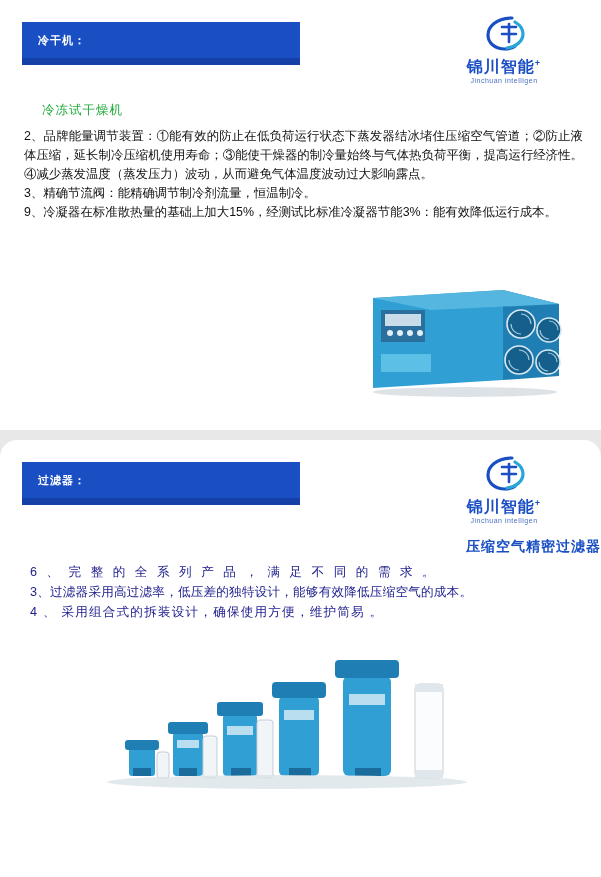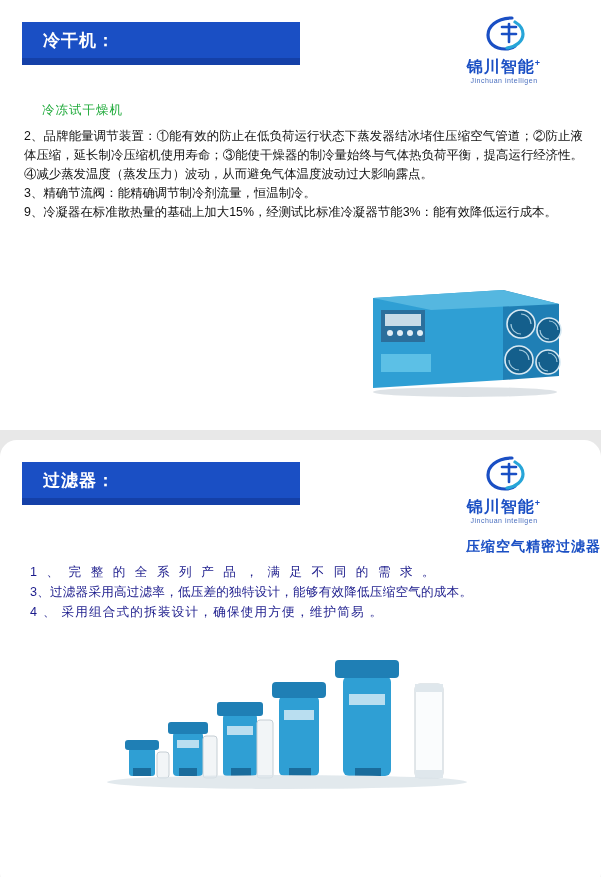--- a/index.html
+++ b/index.html
@@ -44,24 +44,24 @@
   .title-bar-inner {
     position: absolute;
     left: 0; top: 0;
     width: 278px; height: 36px;
     background: #1a4fc4;
     display: flex;
     align-items: center;
   }
   .title-bar-text {
     color: #ffffff;
-    font-size: 17px;
+    font-size: 11px;
     font-weight: bold;
     letter-spacing: 1px;
-    padding-left: 21px;
+    padding-left: 16px;
   }
 
   
   .logo {
     position: absolute;
     right: 32px;
     top: 14px;
     width: 130px;
     height: 66px;
     text-align: center;
@@ -249,21 +249,21 @@
         <div class="logo-cn">
           <span>锦川智能</span><sup>+</sup>
         </div>
         <div class="logo-en">Jinchuan intelligen</div>
       </div>
     </div>
 
     <div class="sub-title-blue">压缩空气精密过滤器</div>
 
     <div class="para-block2">
-      <p class="sp1">1 、 完 整 的 全 系 列 产 品 ， 满 足 不 同 的 需 求 。</p>
+      <p class="sp1">6 、 完 整 的 全 系 列 产 品 ， 满 足 不 同 的 需 求 。</p>
       <p>3、过滤器采用高过滤率，低压差的独特设计，能够有效降低压缩空气的成本。</p>
       <p class="sp2">4 、 采用组合式的拆装设计，确保使用方便，维护简易 。</p>
     </div>
 
     <div class="filters-wrap">
       <svg width="420" height="160" viewBox="0 0 420 160">
 
         <g>
           <rect x="38" y="108" width="26" height="28" rx="3" fill="#2f9fd4"></rect>
           <rect x="34" y="100" width="34" height="10" rx="3" fill="#1f7fb5"></rect>

